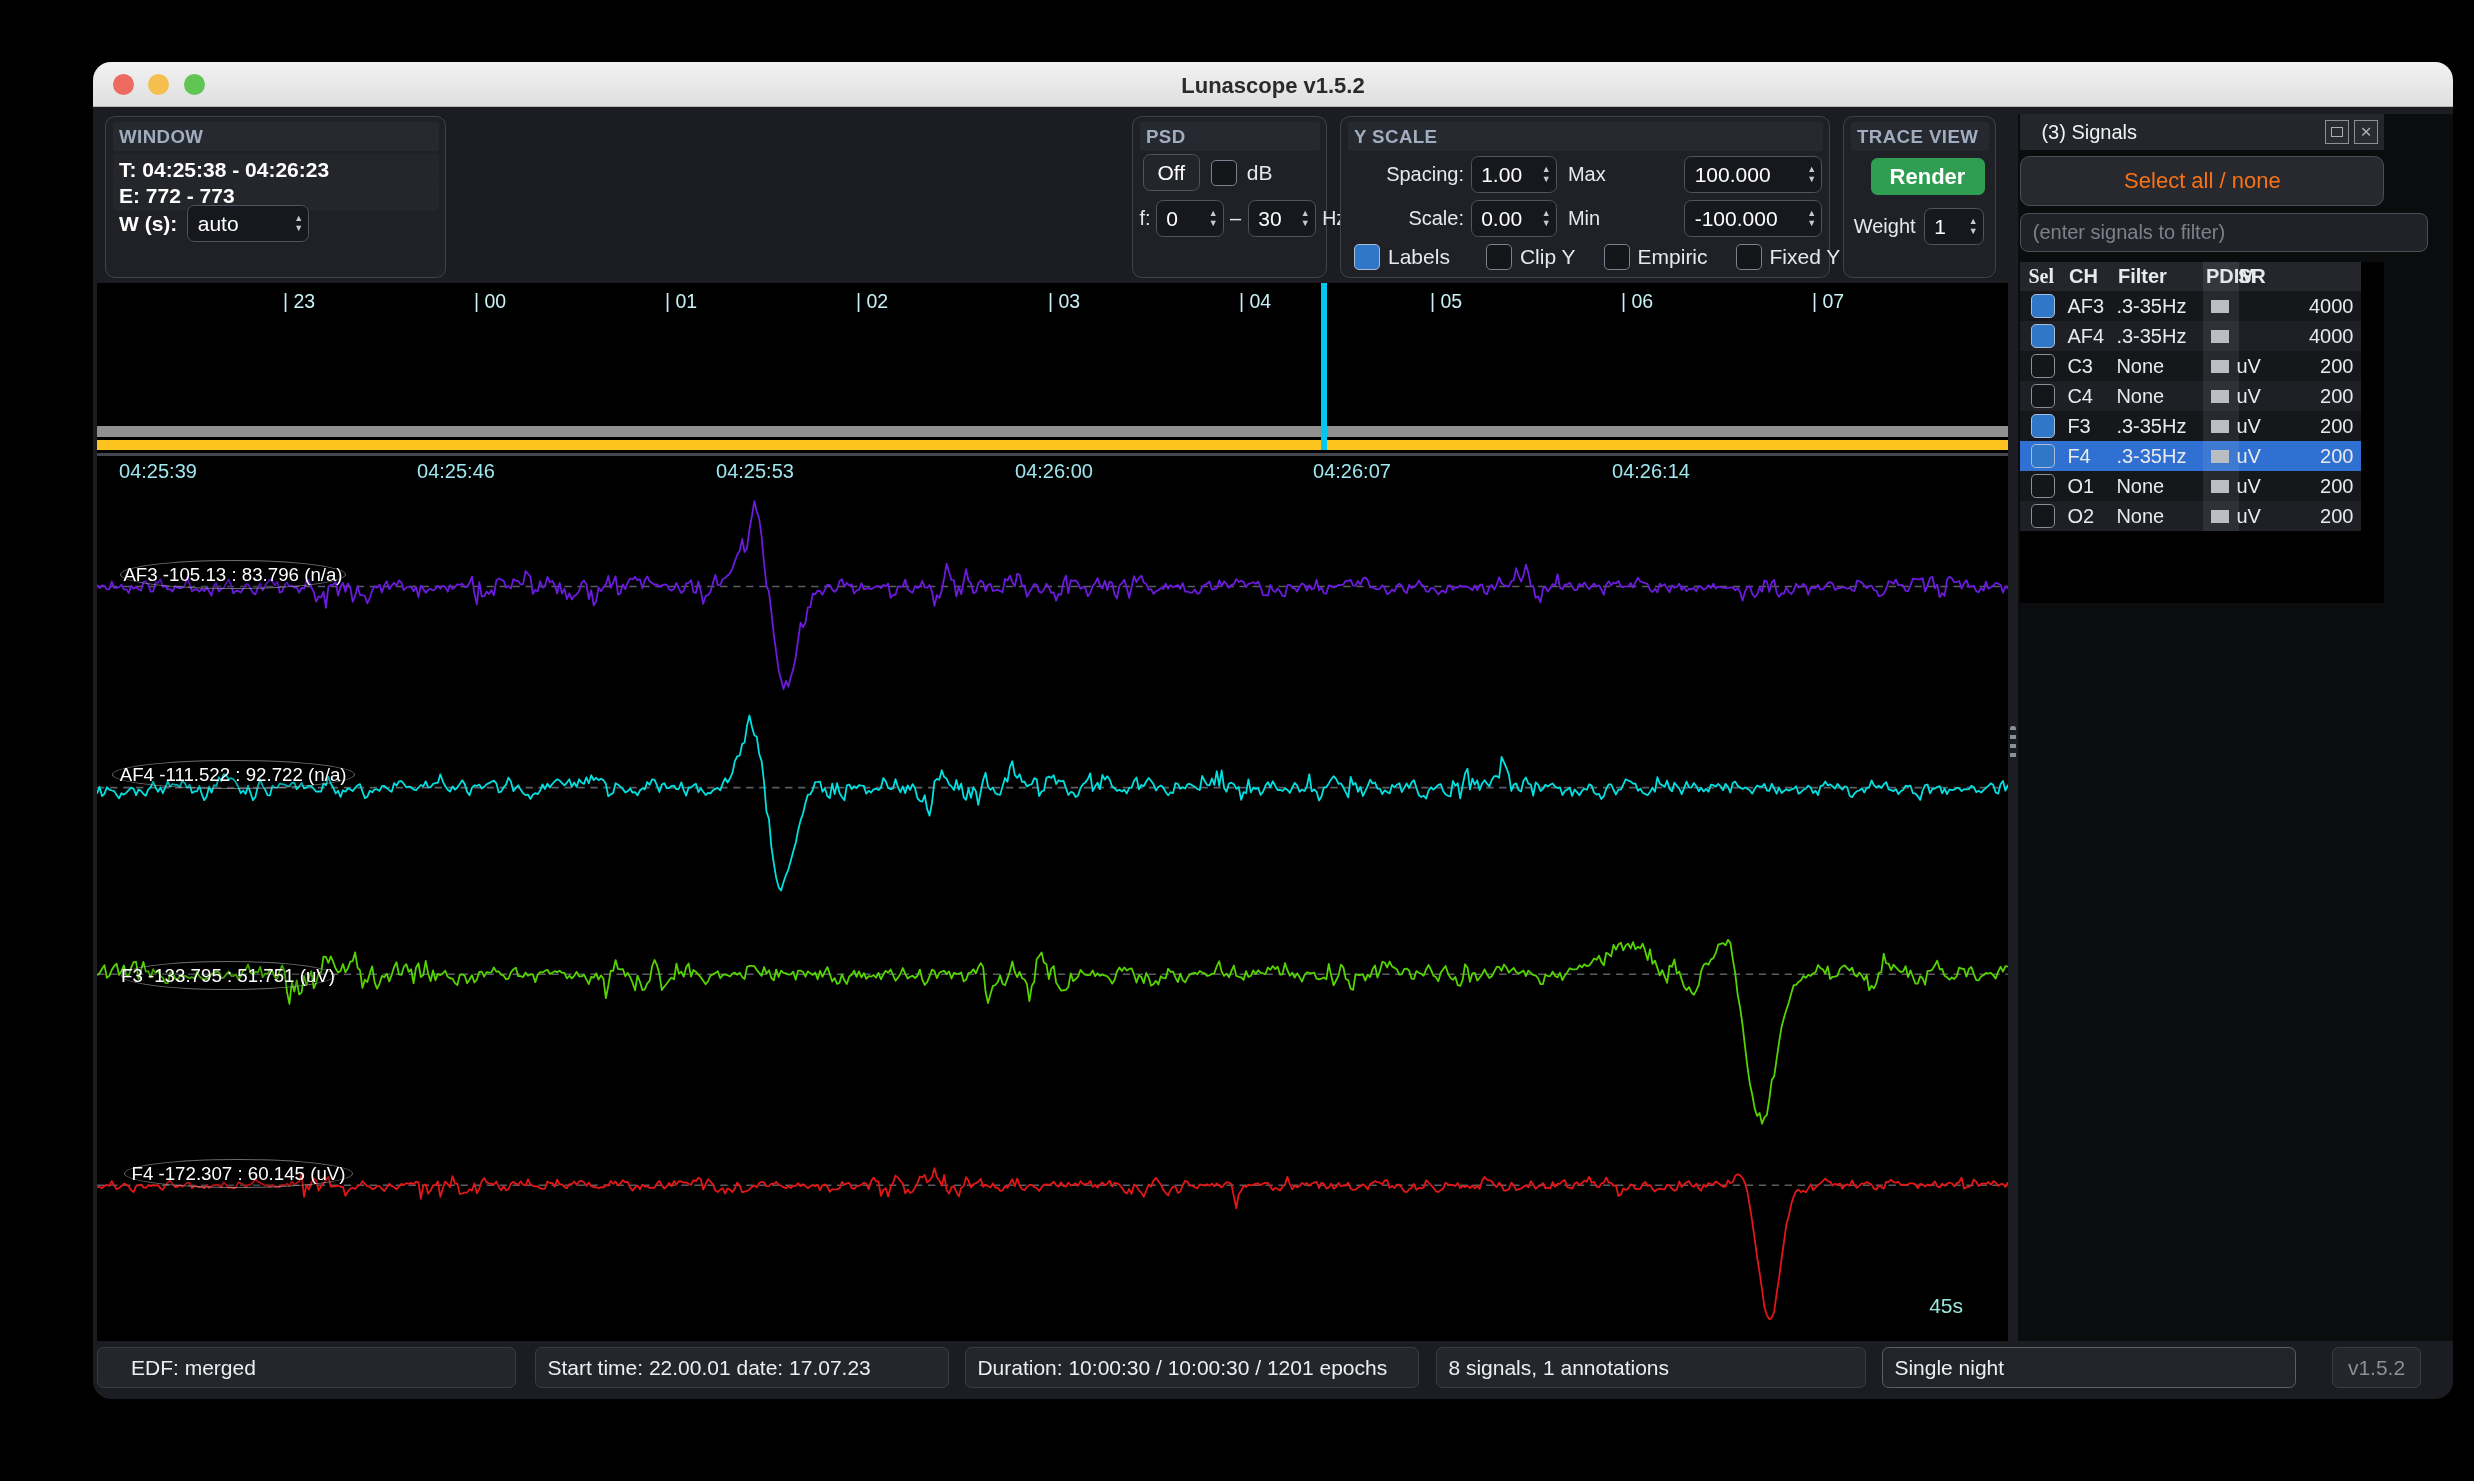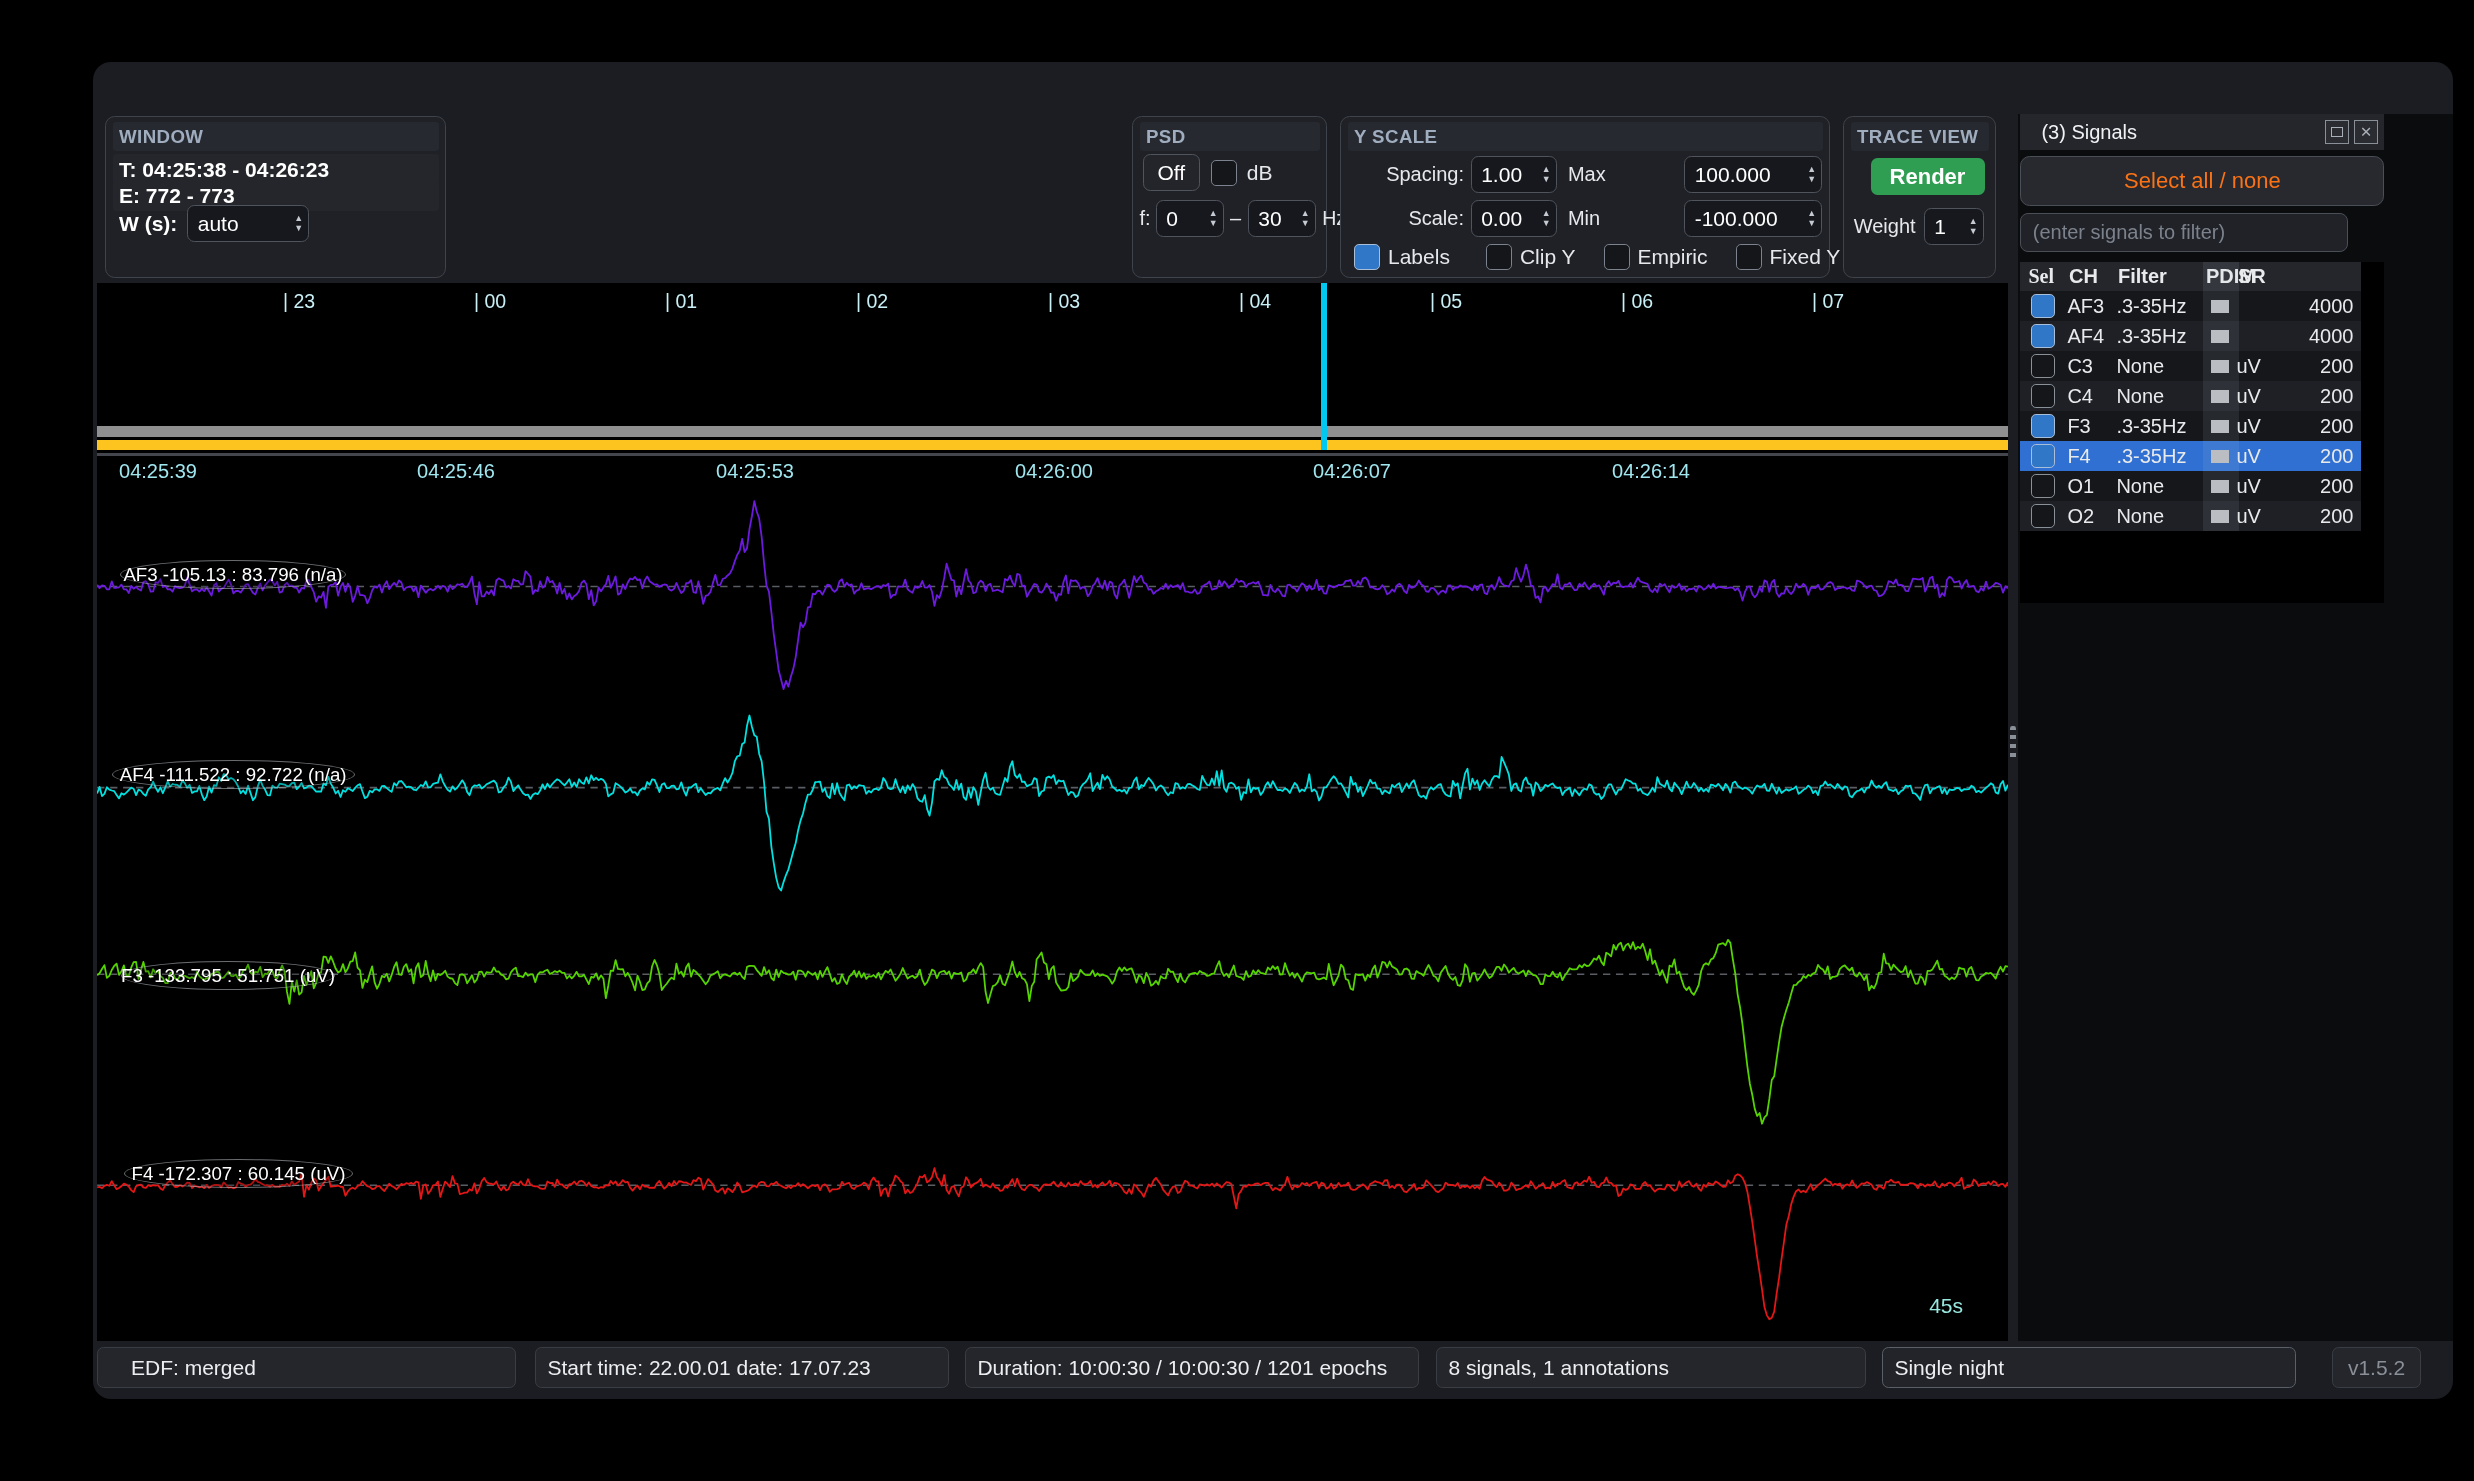--- a/index.html
+++ b/index.html
@@ -33,21 +33,21 @@
   .cursor{position:absolute;top:0;height:167px;width:5.7px;background:#00c8f0;}
   .timelab{position:absolute;top:177px;transform:translateX(-50%);color:#9fe6ef;font-size:20px;}
   .tracesvg{position:absolute;left:0;top:0;}
   .tlabel{position:absolute;height:29px;border:1.6px solid rgba(210,215,222,.5);border-radius:50%;display:flex;align-items:center;justify-content:center;color:#fff;font-size:18.7px;background:rgba(0,0,0,.22);white-space:nowrap;}
   .winlen{position:absolute;right:45px;top:1011px;color:#98e8e0;font-size:21px;}
 
   .rpanel{position:absolute;left:1925px;top:52px;width:435px;height:1227px;background:#0b0c0e;}
   .rp-title{position:absolute;left:2.4px;top:0;width:364px;height:36px;background:#24262c;color:#f0f2f4;font-size:20px;line-height:36px;padding-left:21px;}
   .wicon{position:absolute;top:5.7px;width:24px;height:24px;border:1.6px solid #8a9098;color:#aab0b8;display:flex;align-items:center;justify-content:center;font-size:14.6px;background:#2a2c32;}
   .selall{position:absolute;left:2.4px;top:42px;width:364px;height:50px;background:#27292f;border:1.6px solid #4a4e57;border-radius:9.7px;color:#f97316;font-size:22px;display:flex;align-items:center;justify-content:center;}
-  .filterin{position:absolute;left:2.4px;top:99px;width:328px;height:39px;background:#202228;border:1.6px solid #4a4e57;border-radius:8px;color:#dfe3e8;font-size:20px;padding:0 11.4px;outline:none;}
+  .filterin{position:absolute;left:2.4px;top:99px;width:408px;height:39px;background:#202228;border:1.6px solid #4a4e57;border-radius:8px;color:#dfe3e8;font-size:20px;padding:0 11.4px;outline:none;}
   .filterin::placeholder{color:#7c828c;}
   .stable{position:absolute;left:2.4px;top:148px;width:364px;height:341px;background:#000;}
   .shead,.srow{position:relative;width:341px;height:30px;display:grid;grid-template-columns:47px 49px 88px 32px 62px 63px;align-items:center;font-size:20px;color:#e8eaec;}
   .shead{background:#24262c;font-weight:bold;height:29px;}
   .shead span{padding-left:1.6px;}
   .srow{background:#15171b;}
   .srow.alt{background:#1e2026;}
   .srow.sel{background:#2f70d2;}
   .tcb{width:24px;height:24px;margin-left:10.5px;border-width:1.6px;border-color:#8a9098;}
   .c-sr{text-align:right;padding-right:8px;}
@@ -59,20 +59,26 @@
   .sseg{position:absolute;top:0;height:41px;background:#24262c;border:0.8px solid #3a3d44;border-radius:6.5px;color:#eceef0;font-size:21px;line-height:39px;padding-left:11.4px;white-space:nowrap;overflow:hidden;}
   .nightsel{border:1.6px solid #5a6068;background:#22242a;}
   .vers{color:#8a8f98;text-align:center;padding-left:0;}
 </style>
 </head>
 <body>
 
 <div class="page">
   <div class="app-window">
 
+    <div class="titlebar">
+      <span class="tl red"></span>
+      <span class="tl yellow"></span>
+      <span class="tl green"></span>
+      <div class="win-title">Lunascope v1.5.2</div>
+    </div>
 
     <div class="gbox" style="left:12px;top:54px;width:341px;height:162px;">
       <div class="ghead">WINDOW</div>
       <div class="grow" style="top:37px;">T: 04:25:38 - 04:26:23</div>
       <div class="grow" style="top:63px;">E: 772 - 773</div>
       <div class="frow" style="left:13px;top:88px;">
         <span style="font-weight:bold;font-size:21px;color:#fff;">W (s):</span>
         <span class="spin" style="width:122px;margin-left:9.7px;">
           <span>auto</span>
           <span class="spin-btns">

